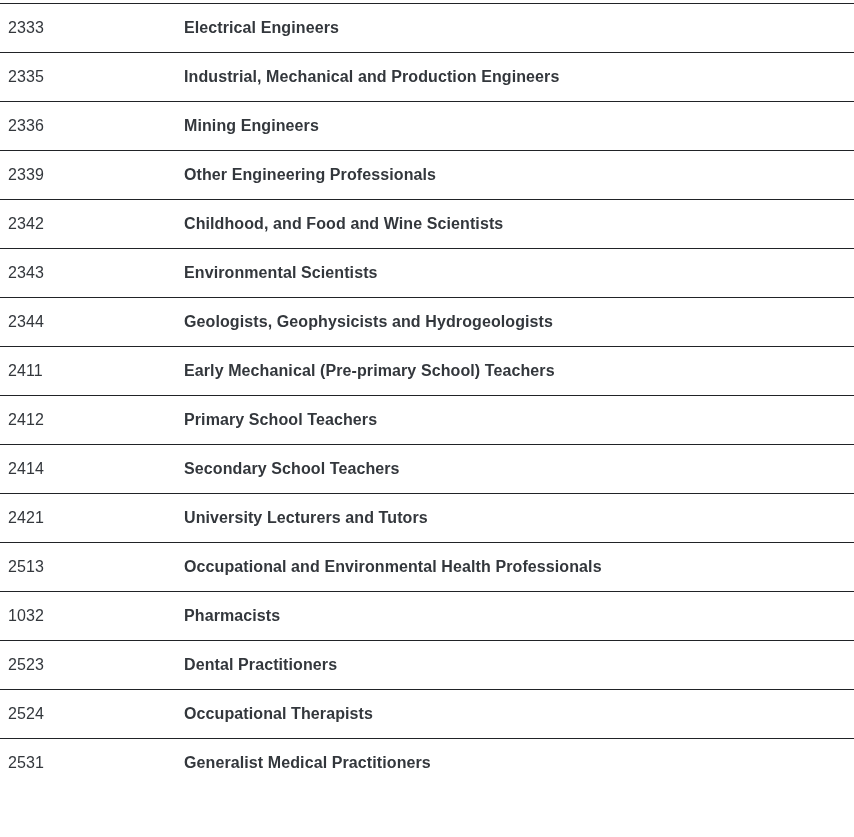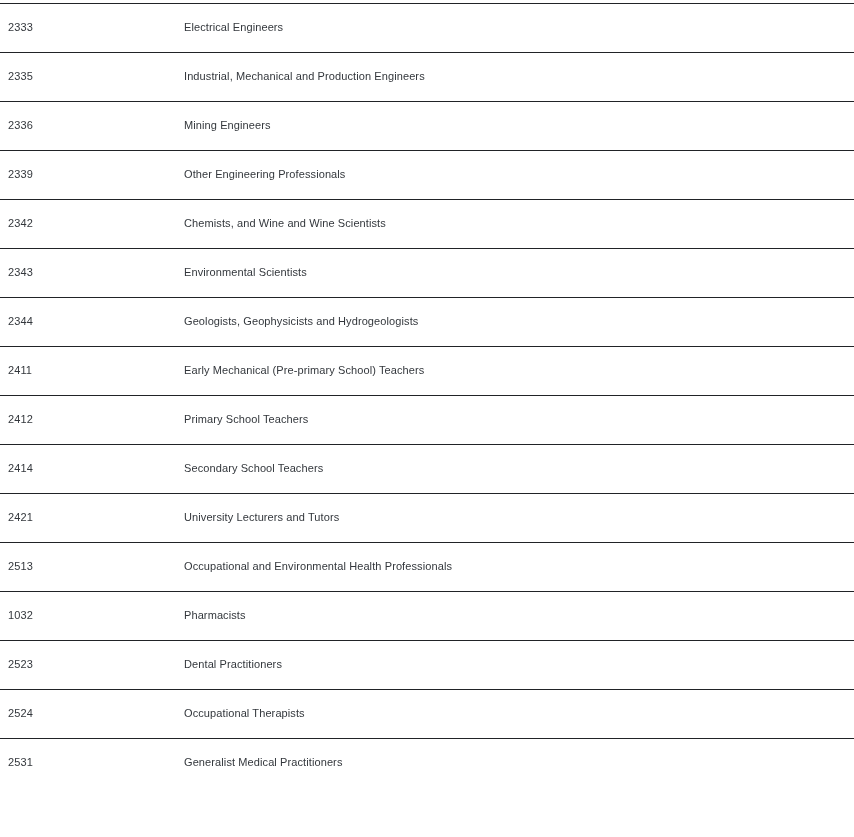--- a/index.html
+++ b/index.html
@@ -17,34 +17,35 @@
   }
   .row {
     display: flex;
     align-items: center;
     box-sizing: border-box;
     height: 49px;
     border-top: 1px solid var(--border, #212327);
     background: var(--bg, #ffffff);
   }
   .cell {
-    font-size: 11px;
+    font-size: 16px;
     line-height: 1.2;
     color: var(--text, #33373c);
     letter-spacing: 0.1px;
     white-space: nowrap;
   }
   .cell.code {
     width: 176px;
     padding-left: 8px;
     flex: 0 0 auto;
   }
   .cell.occupation {
     flex: 1 1 auto;
     overflow: hidden;
+    font-weight: bold;
   }
 </style>
 </head>
 <body>
 
 <div class="occupation-table">
   <div class="row">
     <span class="cell code">2333</span>
     <span class="cell occupation">Electrical Engineers</span>
   </div>
@@ -55,21 +56,21 @@
   <div class="row">
     <span class="cell code">2336</span>
     <span class="cell occupation">Mining Engineers</span>
   </div>
   <div class="row">
     <span class="cell code">2339</span>
     <span class="cell occupation">Other Engineering Professionals</span>
   </div>
   <div class="row">
     <span class="cell code">2342</span>
-    <span class="cell occupation">Chemists, and Wine and Wine Scientists</span>
+    <span class="cell occupation">Childhood, and Food and Wine Scientists</span>
   </div>
   <div class="row">
     <span class="cell code">2343</span>
     <span class="cell occupation">Environmental Scientists</span>
   </div>
   <div class="row">
     <span class="cell code">2344</span>
     <span class="cell occupation">Geologists, Geophysicists and Hydrogeologists</span>
   </div>
   <div class="row">

